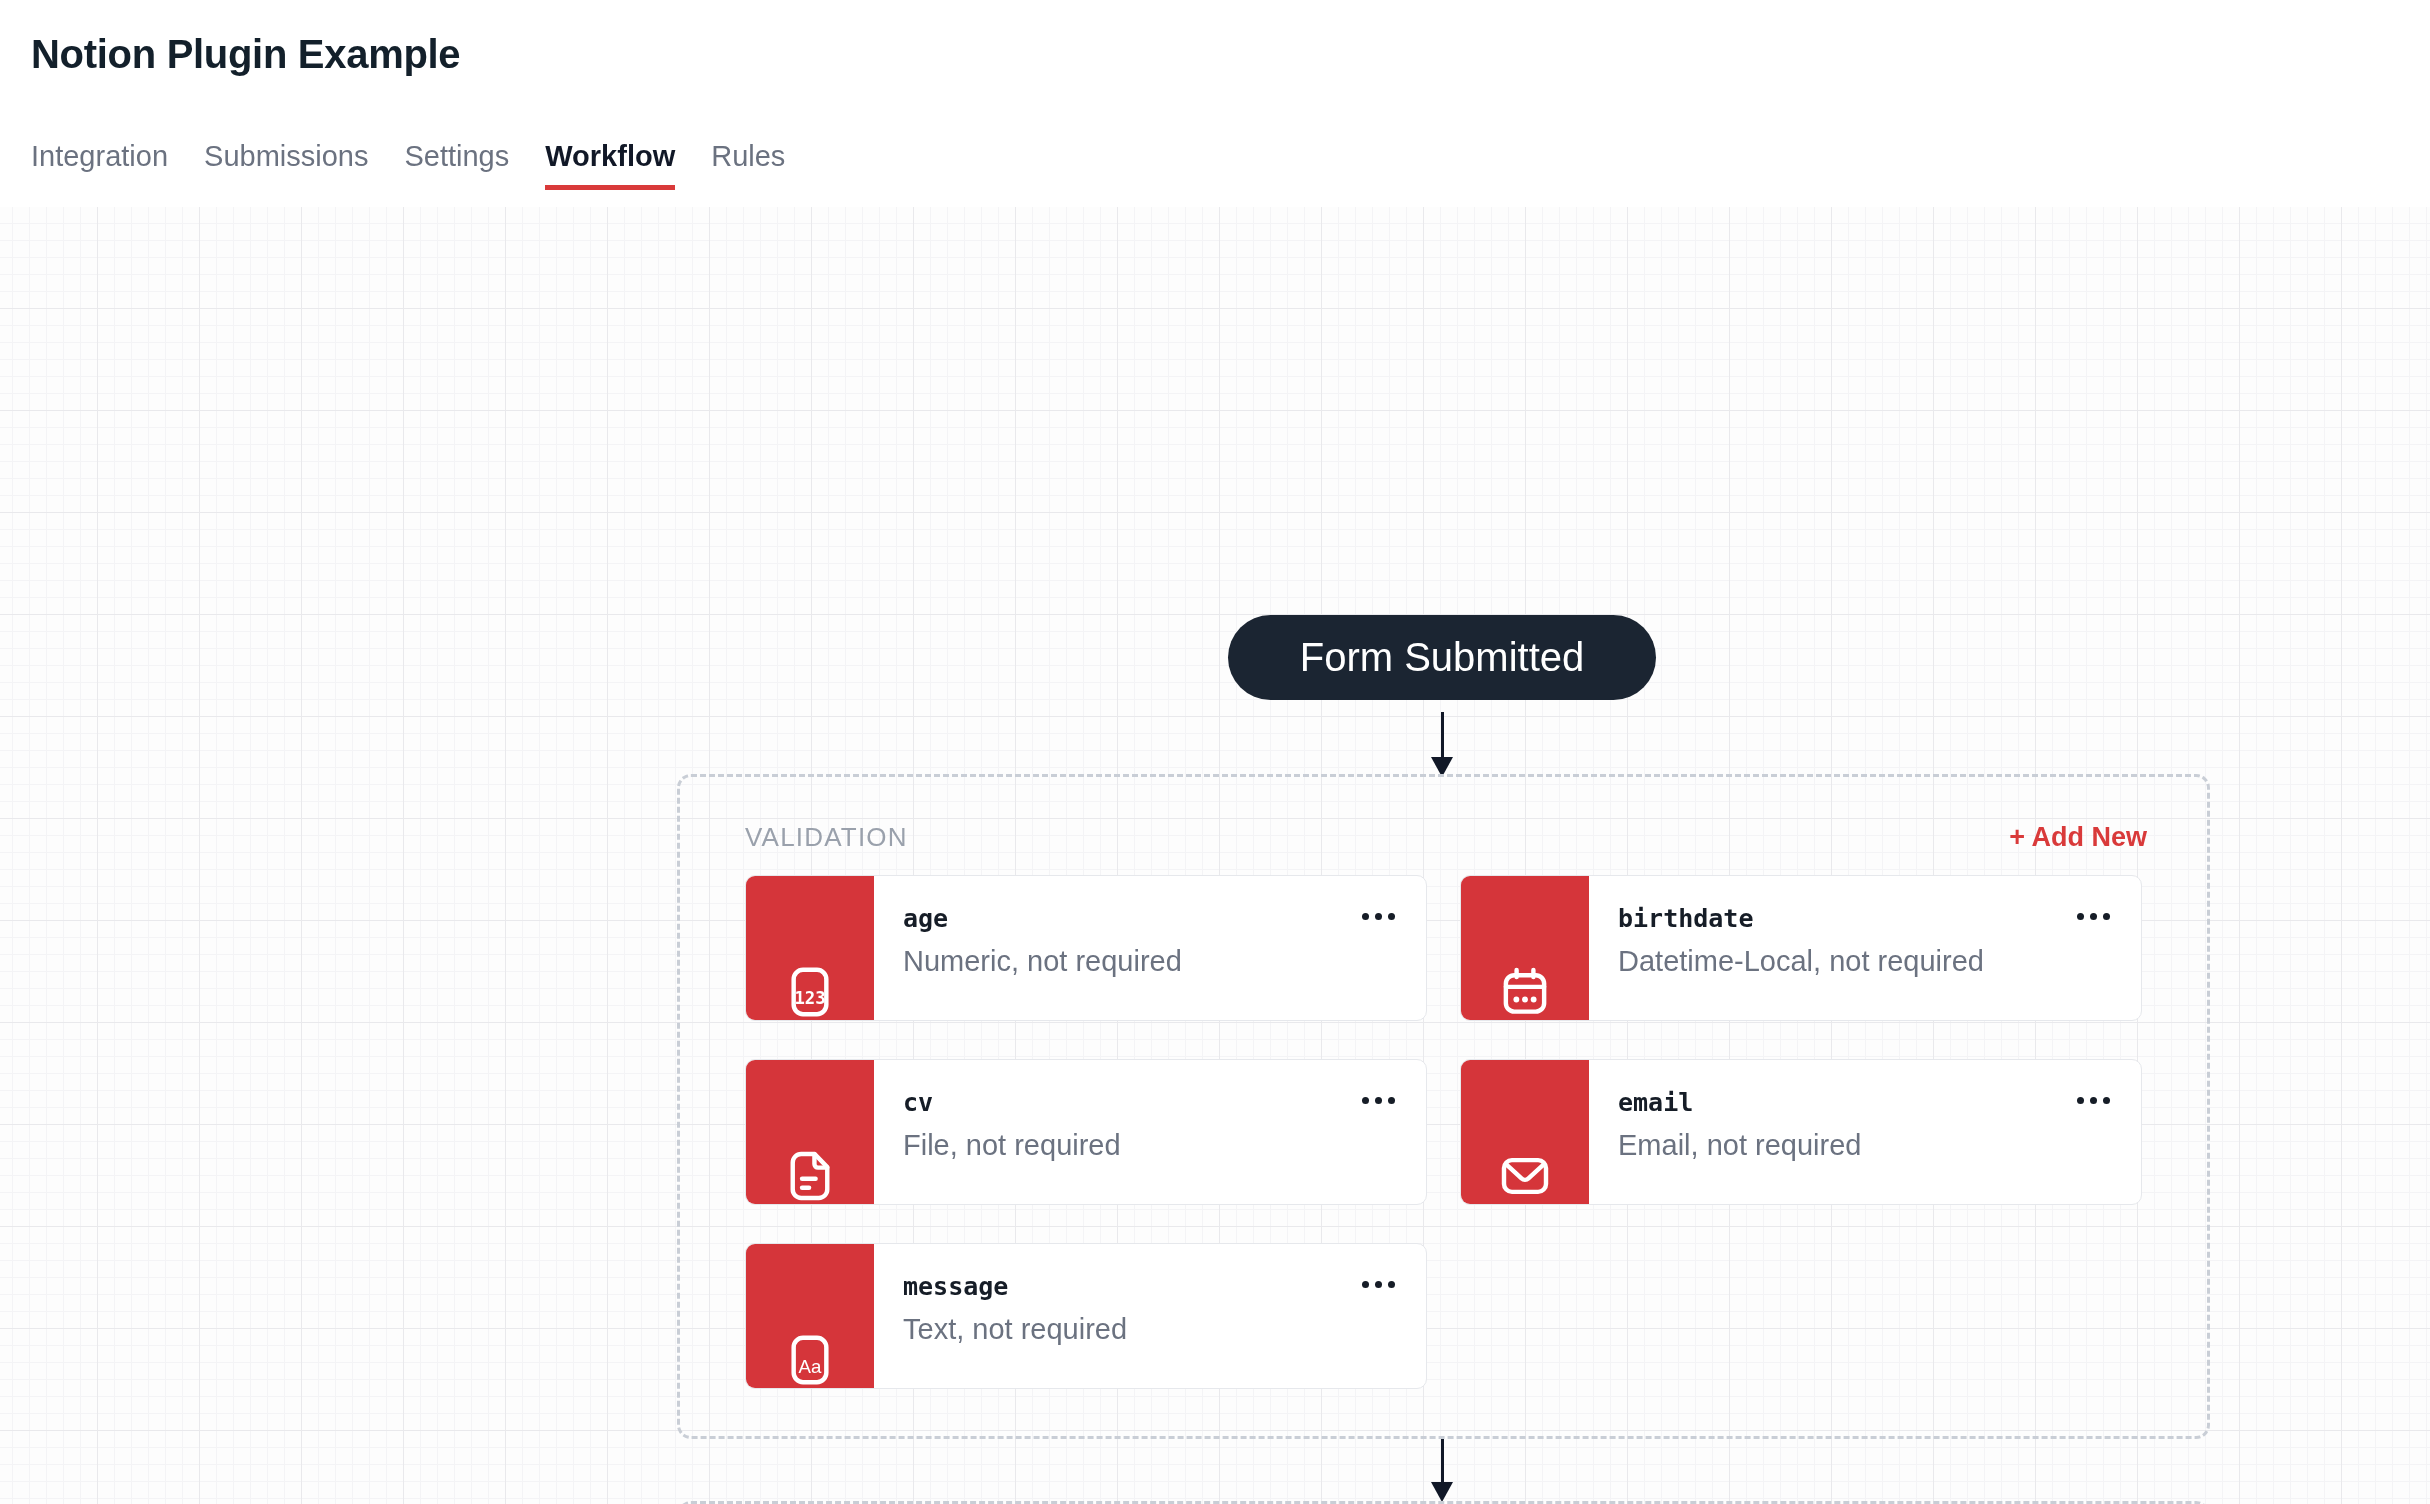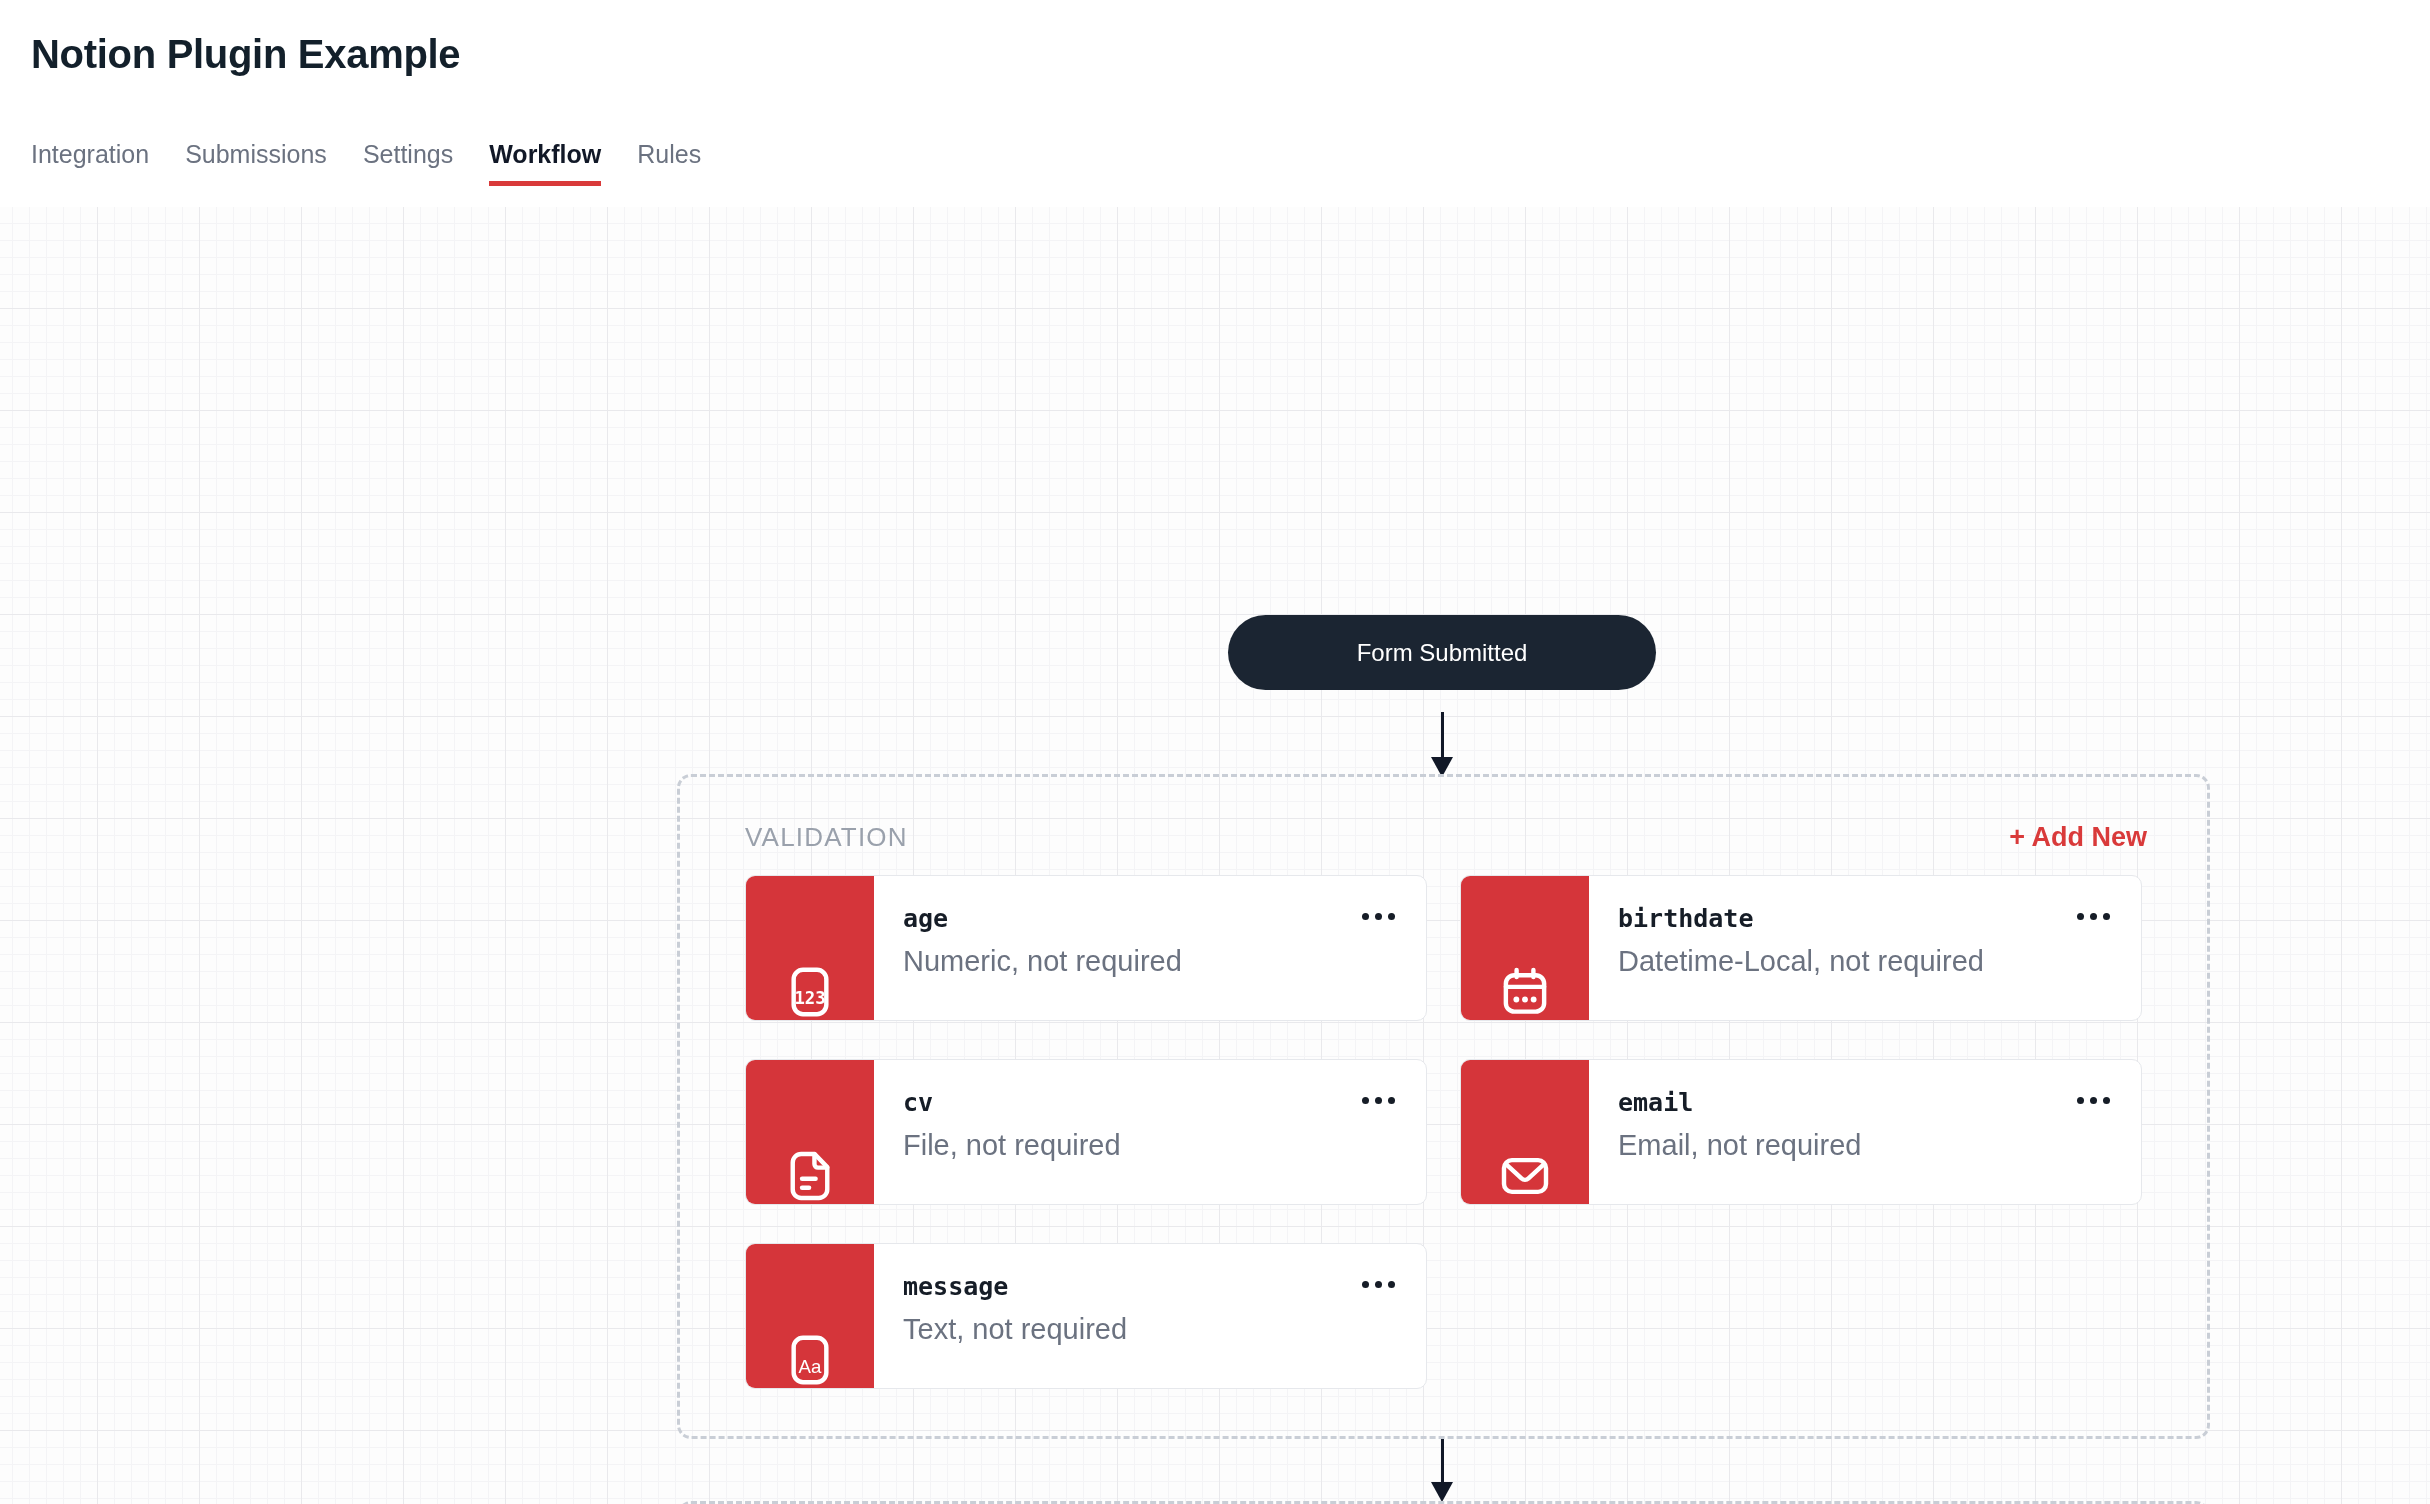--- a/index.html
+++ b/index.html
@@ -30,21 +30,21 @@
   }
   .tabs {
     position: absolute;
     left: 31px; top: 140px;
     display: flex;
     align-items: flex-end;
     gap: 36px;
   }
   .tab {
     position: relative;
-    font-size: 25px;
+    font-size: 29px;
     color: #6b7280;
     padding-bottom: 17px;
     white-space: nowrap;
     cursor: pointer;
   }
   .tab.active {
     color: #111827;
     font-weight: bold;
   }
   .tab.active::after {
@@ -73,28 +73,28 @@
       17px 17px,
       17px 17px;
     background-position: -5px -1px, -5px -1px, -5px -1px, -5px -1px;
     overflow: hidden;
   }
 
   
   .trigger-pill {
     position: absolute;
     left: 1228px; top: 408px;
-    width: 428px; height: 75px;
+    width: 428px; height: 85px;
     background: #1b2532;
     border-radius: 49px;
     display: flex;
     align-items: center;
     justify-content: center;
     color: #ffffff;
-    font-size: 24px;
+    font-size: 40px;
     cursor: pointer;
   }
 
   
   .arrow { position: absolute; }
   .arrow .shaft {
     position: absolute;
     left: 50%;
     top: 0;
     width: 3px;

